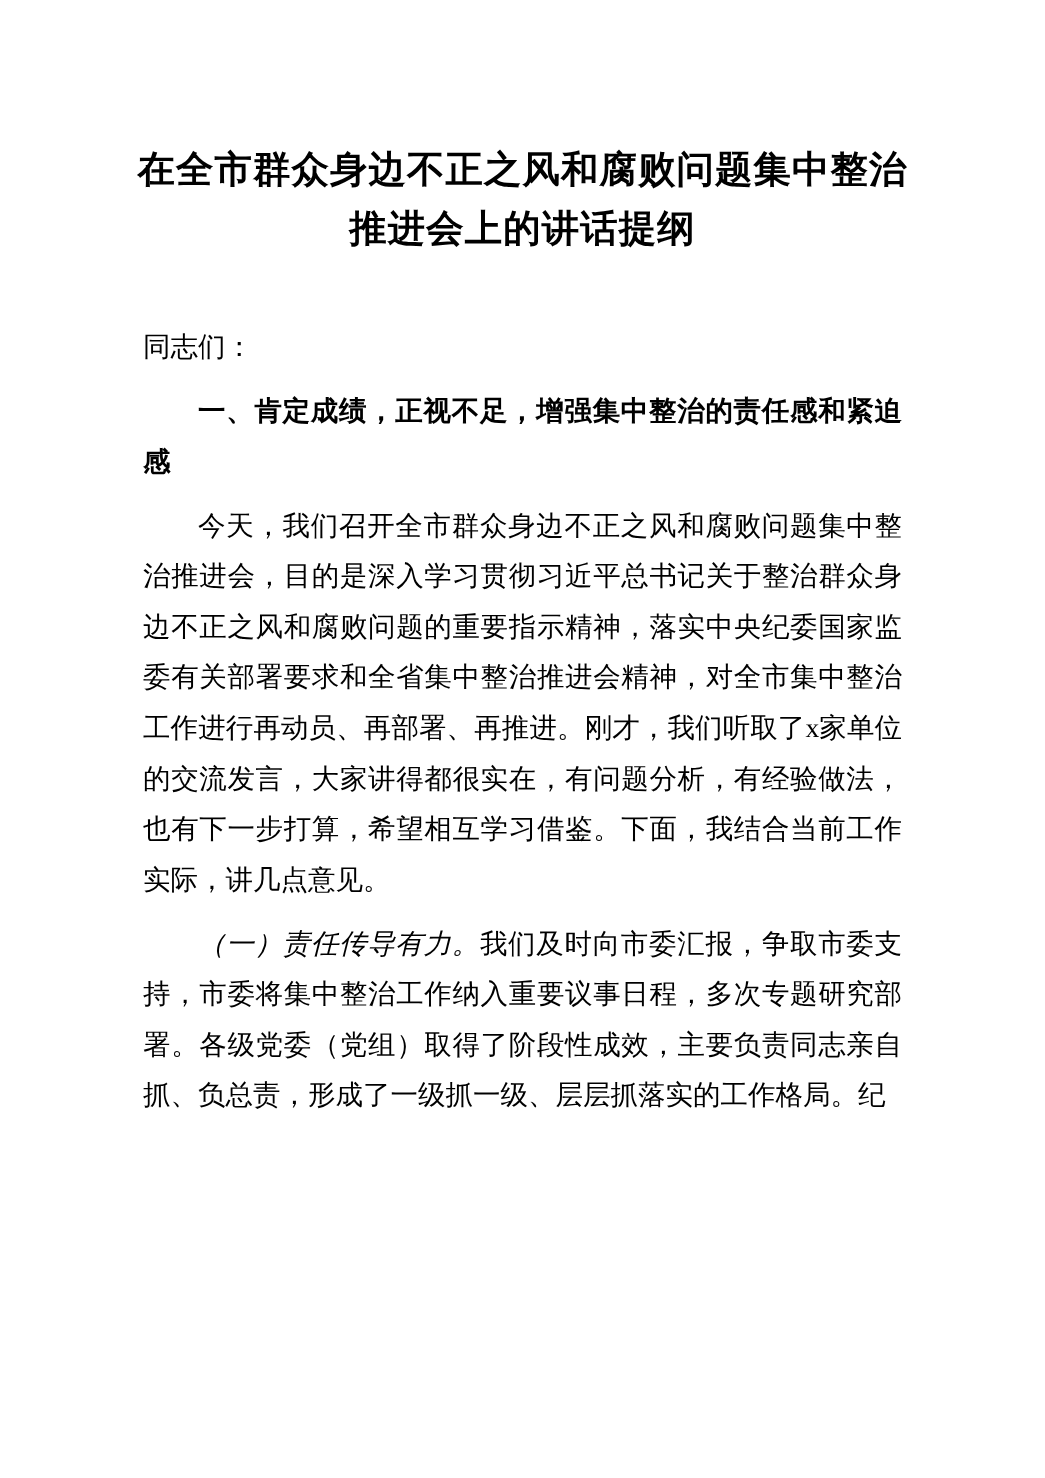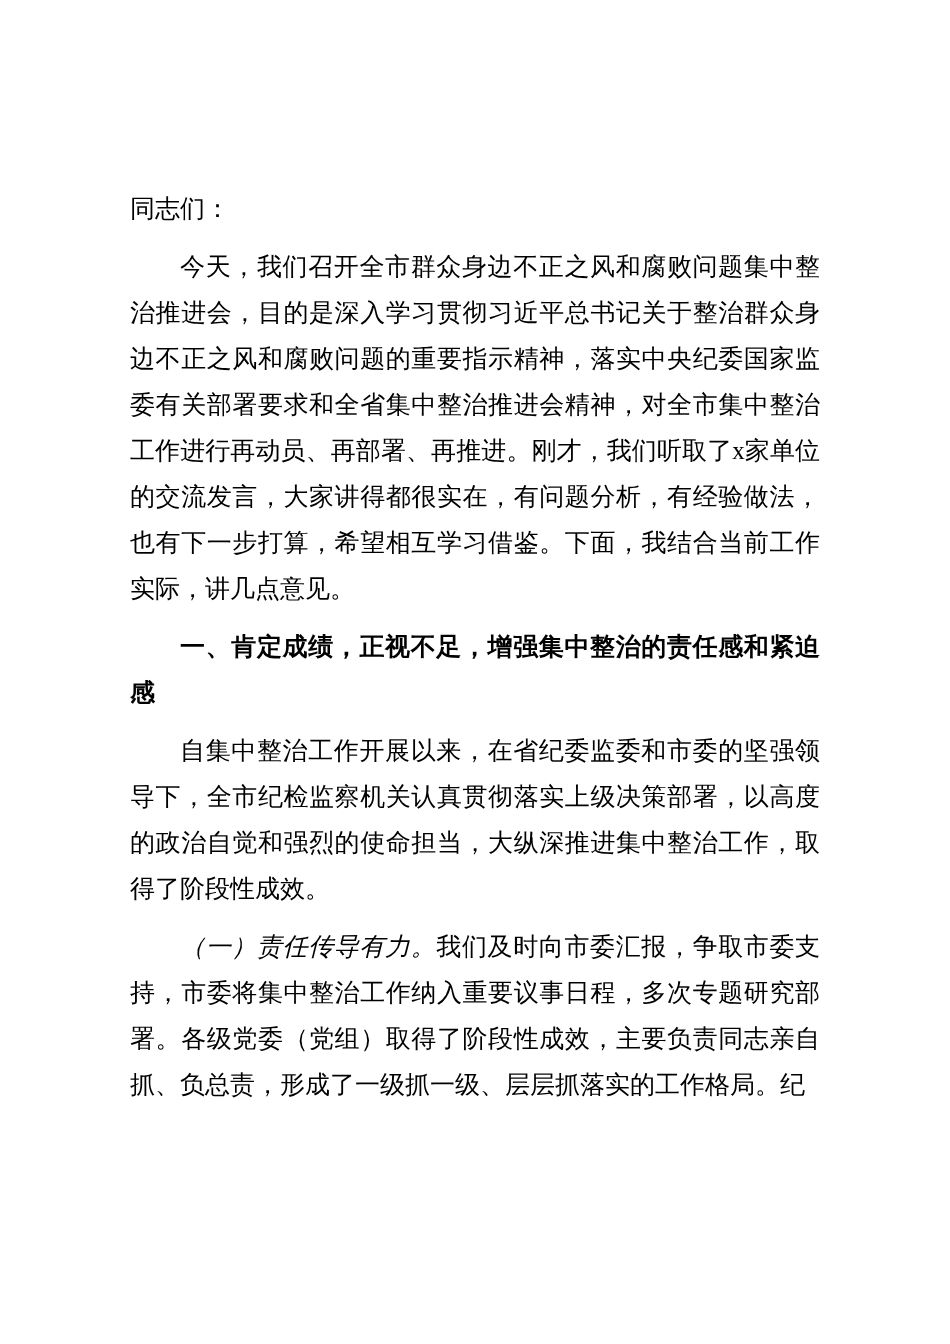--- a/index.html
+++ b/index.html
@@ -50,28 +50,31 @@
   .lead {
     font-weight: normal;
     font-style: italic;
   }
 </style>
 </head>
 <body>
 
 <div class="page">
 
+  <h1 class="doc-title">
+    <span class="title-line">在全市群众身边不正之风和腐败问题集中整治</span>
+    <span class="title-line">推进会上的讲话提纲</span>
+  </h1>
 
   <div class="body-text">
 
     <p>同志们：</p>
 
+    <p class="indent heading">一、肯定成绩，正视不足，增强集中整治的责任感和紧迫感</p>
+
     <p class="indent">今天，我们召开全市群众身边不正之风和腐败问题集中整治推进会，目的是深入学习贯彻习近平总书记关于整治群众身边不正之风和腐败问题的重要指示精神，落实中央纪委国家监委有关部署要求和全省集中整治推进会精神，对全市集中整治工作进行再动员、再部署、再推进。刚才，我们听取了x家单位的交流发言，大家讲得都很实在，有问题分析，有经验做法，也有下一步打算，希望相互学习借鉴。下面，我结合当前工作实际，讲几点意见。</p>
 
-    <p class="indent heading">一、肯定成绩，正视不足，增强集中整治的责任感和紧迫感</p>
-
-    <p class="indent">自集中整治工作开展以来，在省纪委监委和市委的坚强领导下，全市纪检监察机关认真贯彻落实上级决策部署，以高度的政治自觉和强烈的使命担当，大纵深推进集中整治工作，取得了阶段性成效。</p>
 
     <p class="indent"><span class="lead">（一）责任传导有力。</span><span>我们及时向市委汇报，争取市委支持，市委将集中整治工作纳入重要议事日程，多次专题研究部署。各级党委（党组）取得了阶段性成效，主要负责同志亲自抓、负总责，形成了一级抓一级、层层抓落实的工作格局。纪</span></p>
 
   </div>
 
 </div>
 
 </body></html>

